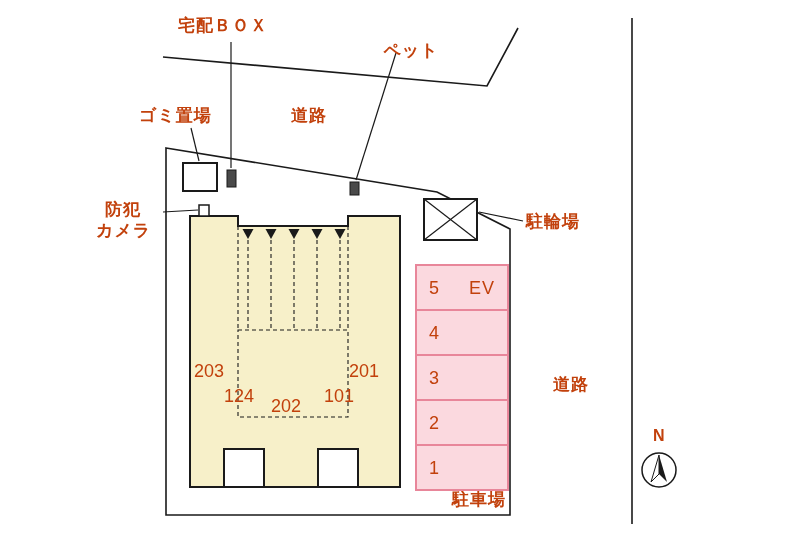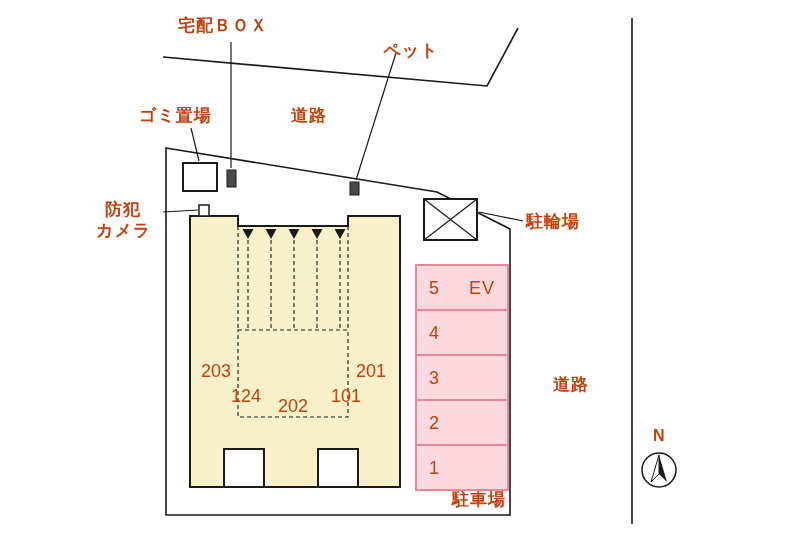--- a/index.html
+++ b/index.html
@@ -31,21 +31,21 @@
     line-height: 21px;
     white-space: nowrap;
     letter-spacing: 1px;
   }
   .lbl2 { text-align: center; }
   .num {
     position: absolute;
     font-size: 18px;
     font-weight: 400;
     width: 44px;
-    text-align: center;
+    text-align: left;
     white-space: nowrap;
   }
   .compass-n {
     position: absolute;
     font-weight: bold;
     font-size: 16px;
   }
 
   
   .space {

